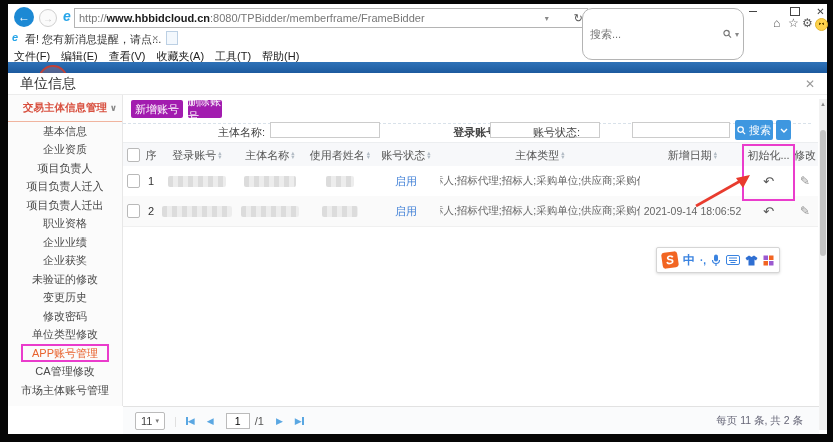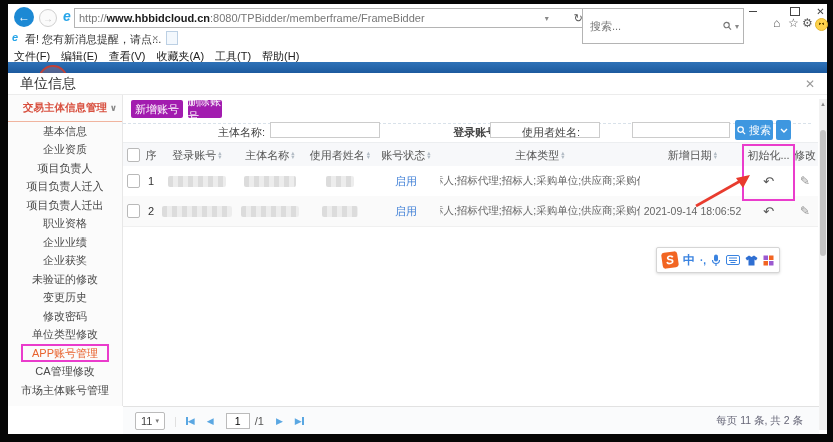--- a/index.html
+++ b/index.html
@@ -102,21 +102,21 @@
         </div>
     <div class="abs navbtn fwd" style="left:31px;top:5px;">
           <span>→</span>
         </div>
     <span class="abs ie-e" style="left:55px;top:4px;">e</span>
     <div class="abs field" style="left:66px;top:4px;width:504px;height:18px;padding:0 4px;gap:20px;">
       <span class="urltxt"><span>http://</span><b>www.hbbidcloud.cn</b><span>:8080/TPBidder/memberframe/FrameBidder</span></span>
       <span style="margin-left:auto;color:#888;font-size:8px;">▾</span>
       <span style="margin-left:5px;color:#555;font-size:11px;">↻</span>
     </div>
-    <div class="abs field" style="left:574px;top:4px;width:152px;height:18px;padding:8px 4px;">
+    <div class="abs field" style="left:574px;top:4px;width:152px;height:18px;padding:16px 4px;border-radius:10px;">
       <input class="inp" style="border: none; color: rgb(136, 136, 136);" placeholder="搜索...">
       <svg width="10" height="10" viewBox="0 0 10 10">
             <circle cx="4" cy="4" r="3" fill="none" stroke="#777" stroke-width="1.3"></circle>
             <line x1="6.3" y1="6.3" x2="9" y2="9" stroke="#777" stroke-width="1.3"></line>
           </svg>
       <span style="color:#888;font-size:8px;margin-left:3px;">▾</span>
     </div>
     <div class="abs wbtn" style="left:737px;top:1px;">
           <span class="minbar"></span>
         </div>
@@ -218,21 +218,21 @@
         </div>
     <div class="abs btn" style="left:65px;top:5px;width:34px;justify-content:flex-end;">
           <span>删除账号</span>
         </div>
     <div class="abs dashsep" style="left:0;top:28px;width:688px;"></div>
 
     <span class="abs lbl" style="left:86px;top:30px;width:56px;">主体名称:</span>
     <div class="abs" style="left:147px;top:27px;width:110px;height:16px;"><input class="inp" style=""></div>
     <span class="abs lbl" style="left:322px;top:30px;width:56px;font-weight:bold;">登录账号:</span>
     <div class="abs" style="left:367px;top:27px;width:110px;height:16px;"><input class="inp" style=""></div>
-    <span class="abs lbl" style="left:390px;top:30px;width:67px;">使用者姓名:</span>
+    <span class="abs lbl" style="left:390px;top:30px;width:67px;">账号状态:</span>
     <div class="abs" style="left:509px;top:27px;width:98px;height:16px;"><input class="inp" style=""></div>
     <div class="abs sbtn" style="left:612px;top:25px;width:38px;">
       <svg width="9" height="9" viewBox="0 0 10 10">
             <circle cx="4" cy="4" r="3" fill="none" stroke="#fff" stroke-width="1.4"></circle>
             <line x1="6.3" y1="6.3" x2="9" y2="9" stroke="#fff" stroke-width="1.4"></line>
           </svg>
       <span>搜索</span>
     </div>
     <div class="abs sbtn" style="left:653px;top:25px;width:15px;">
       <svg width="8" height="5" viewBox="0 0 8 5">

